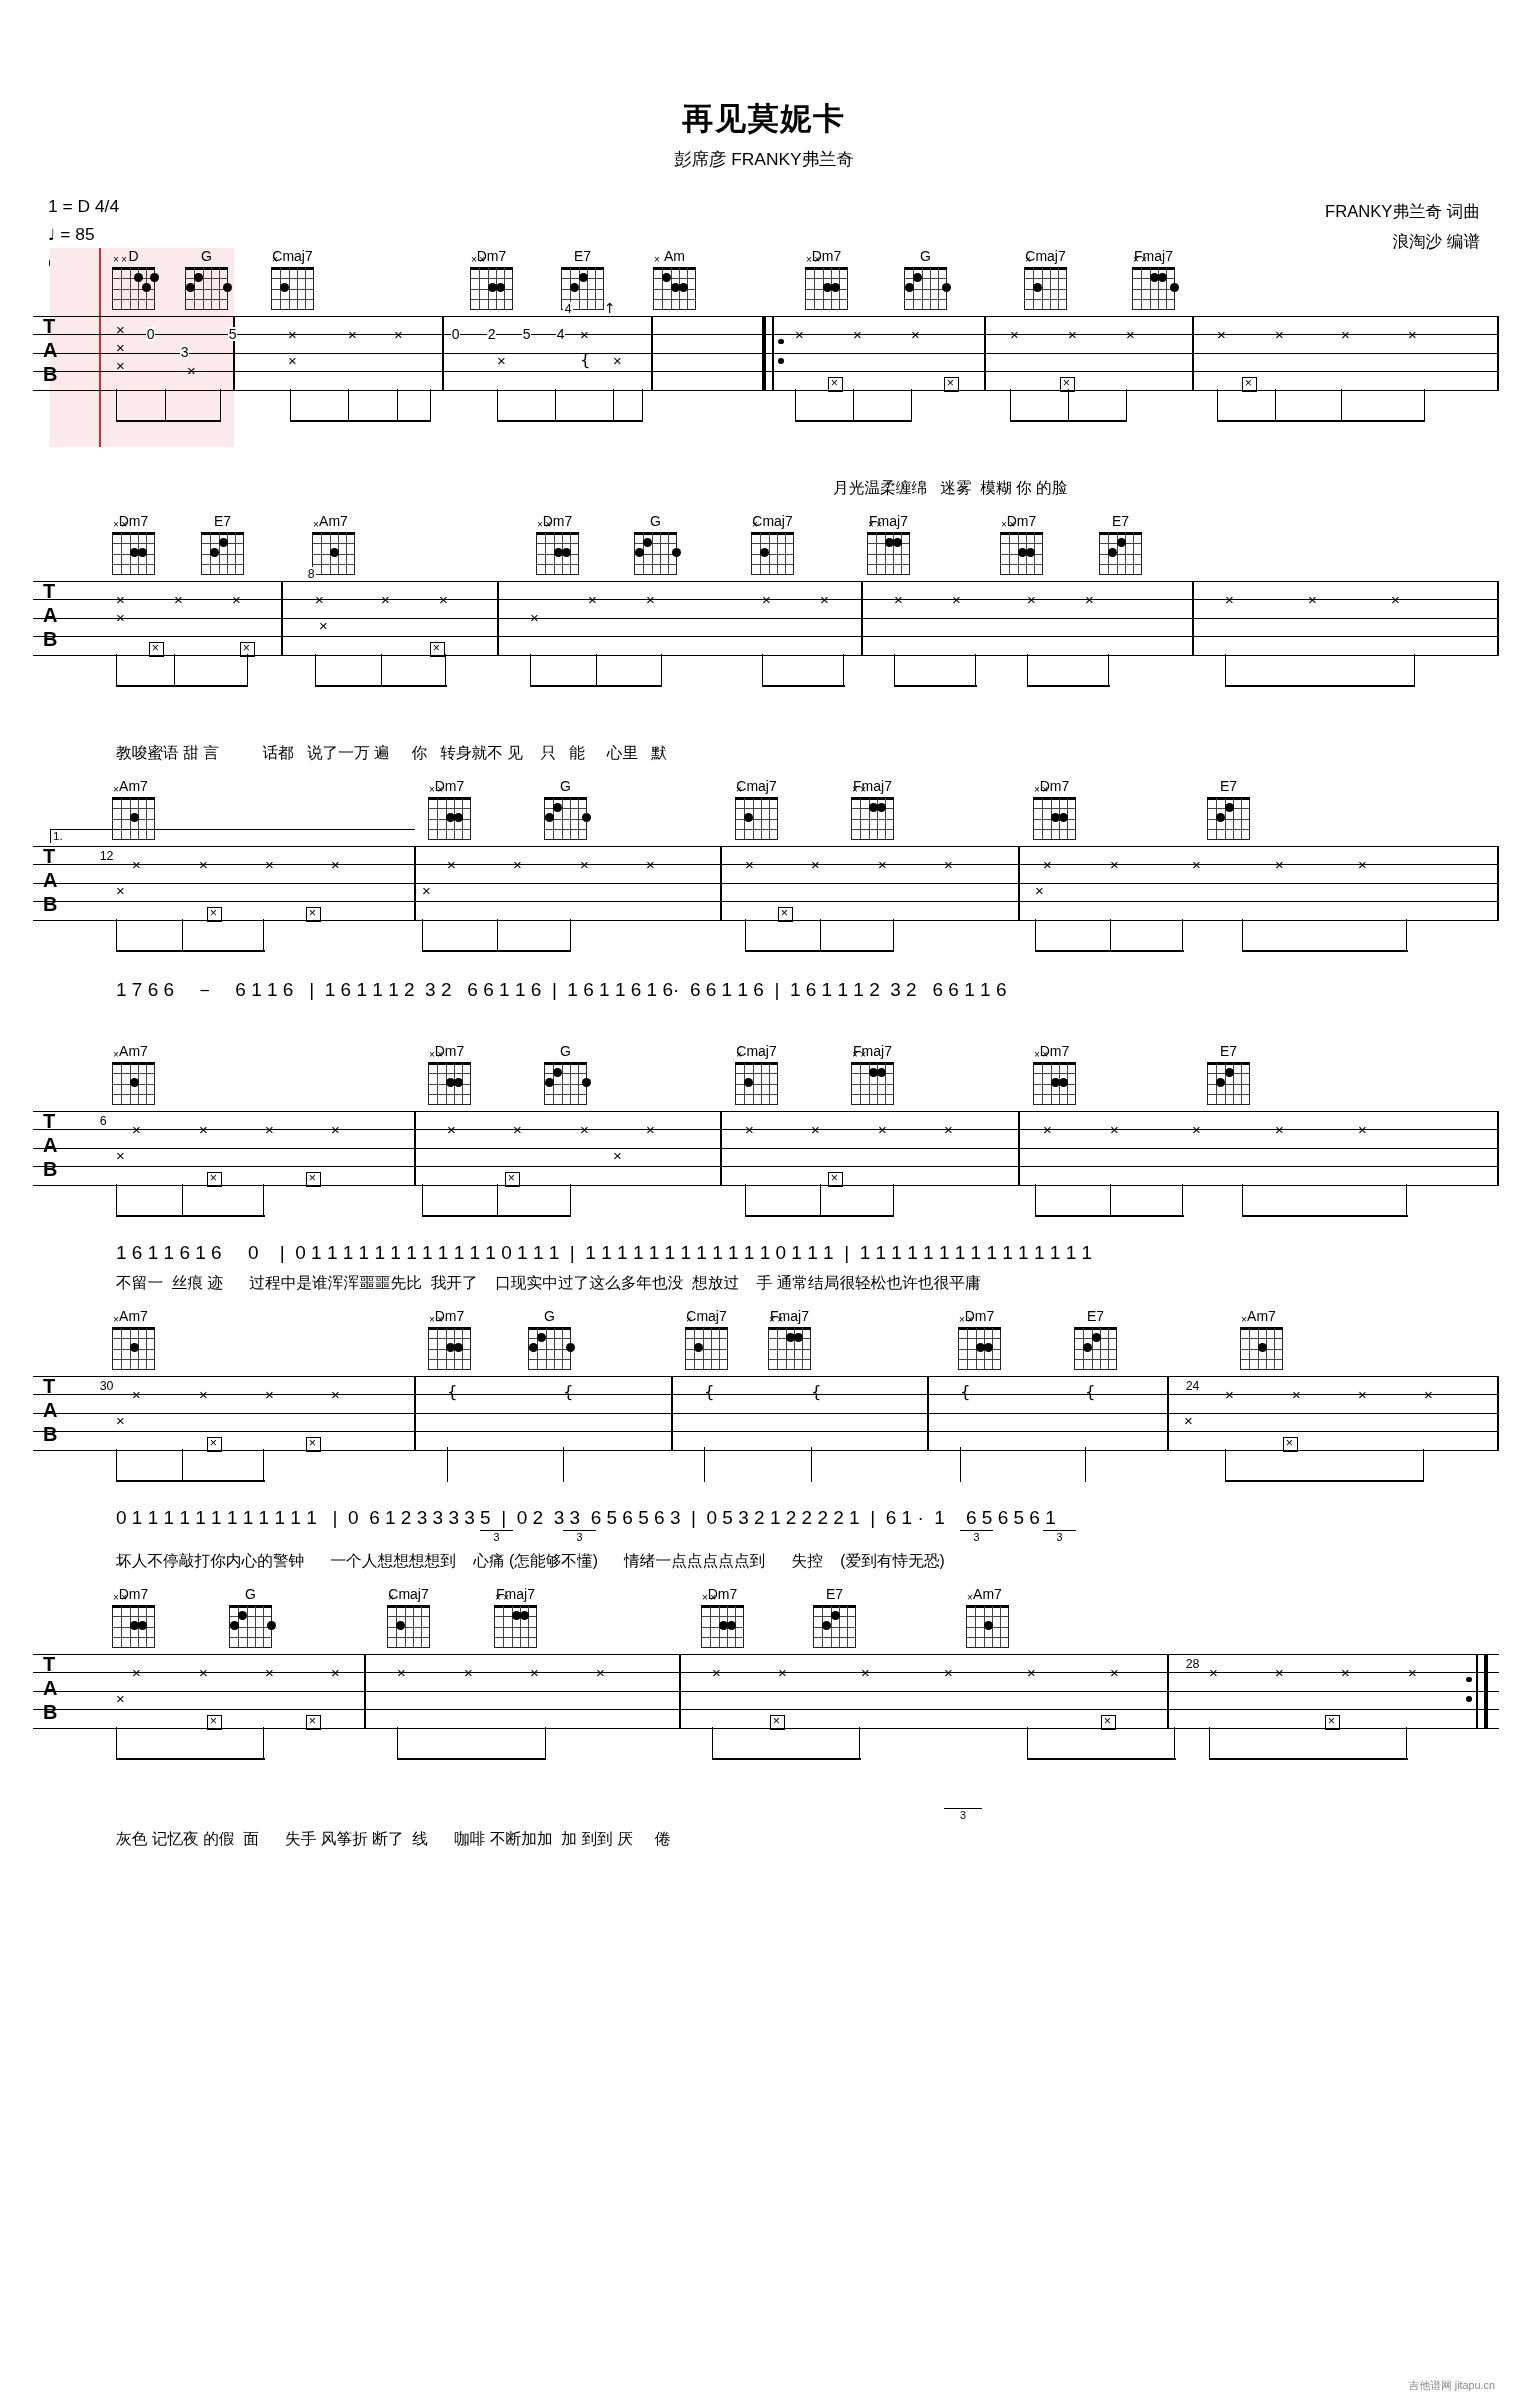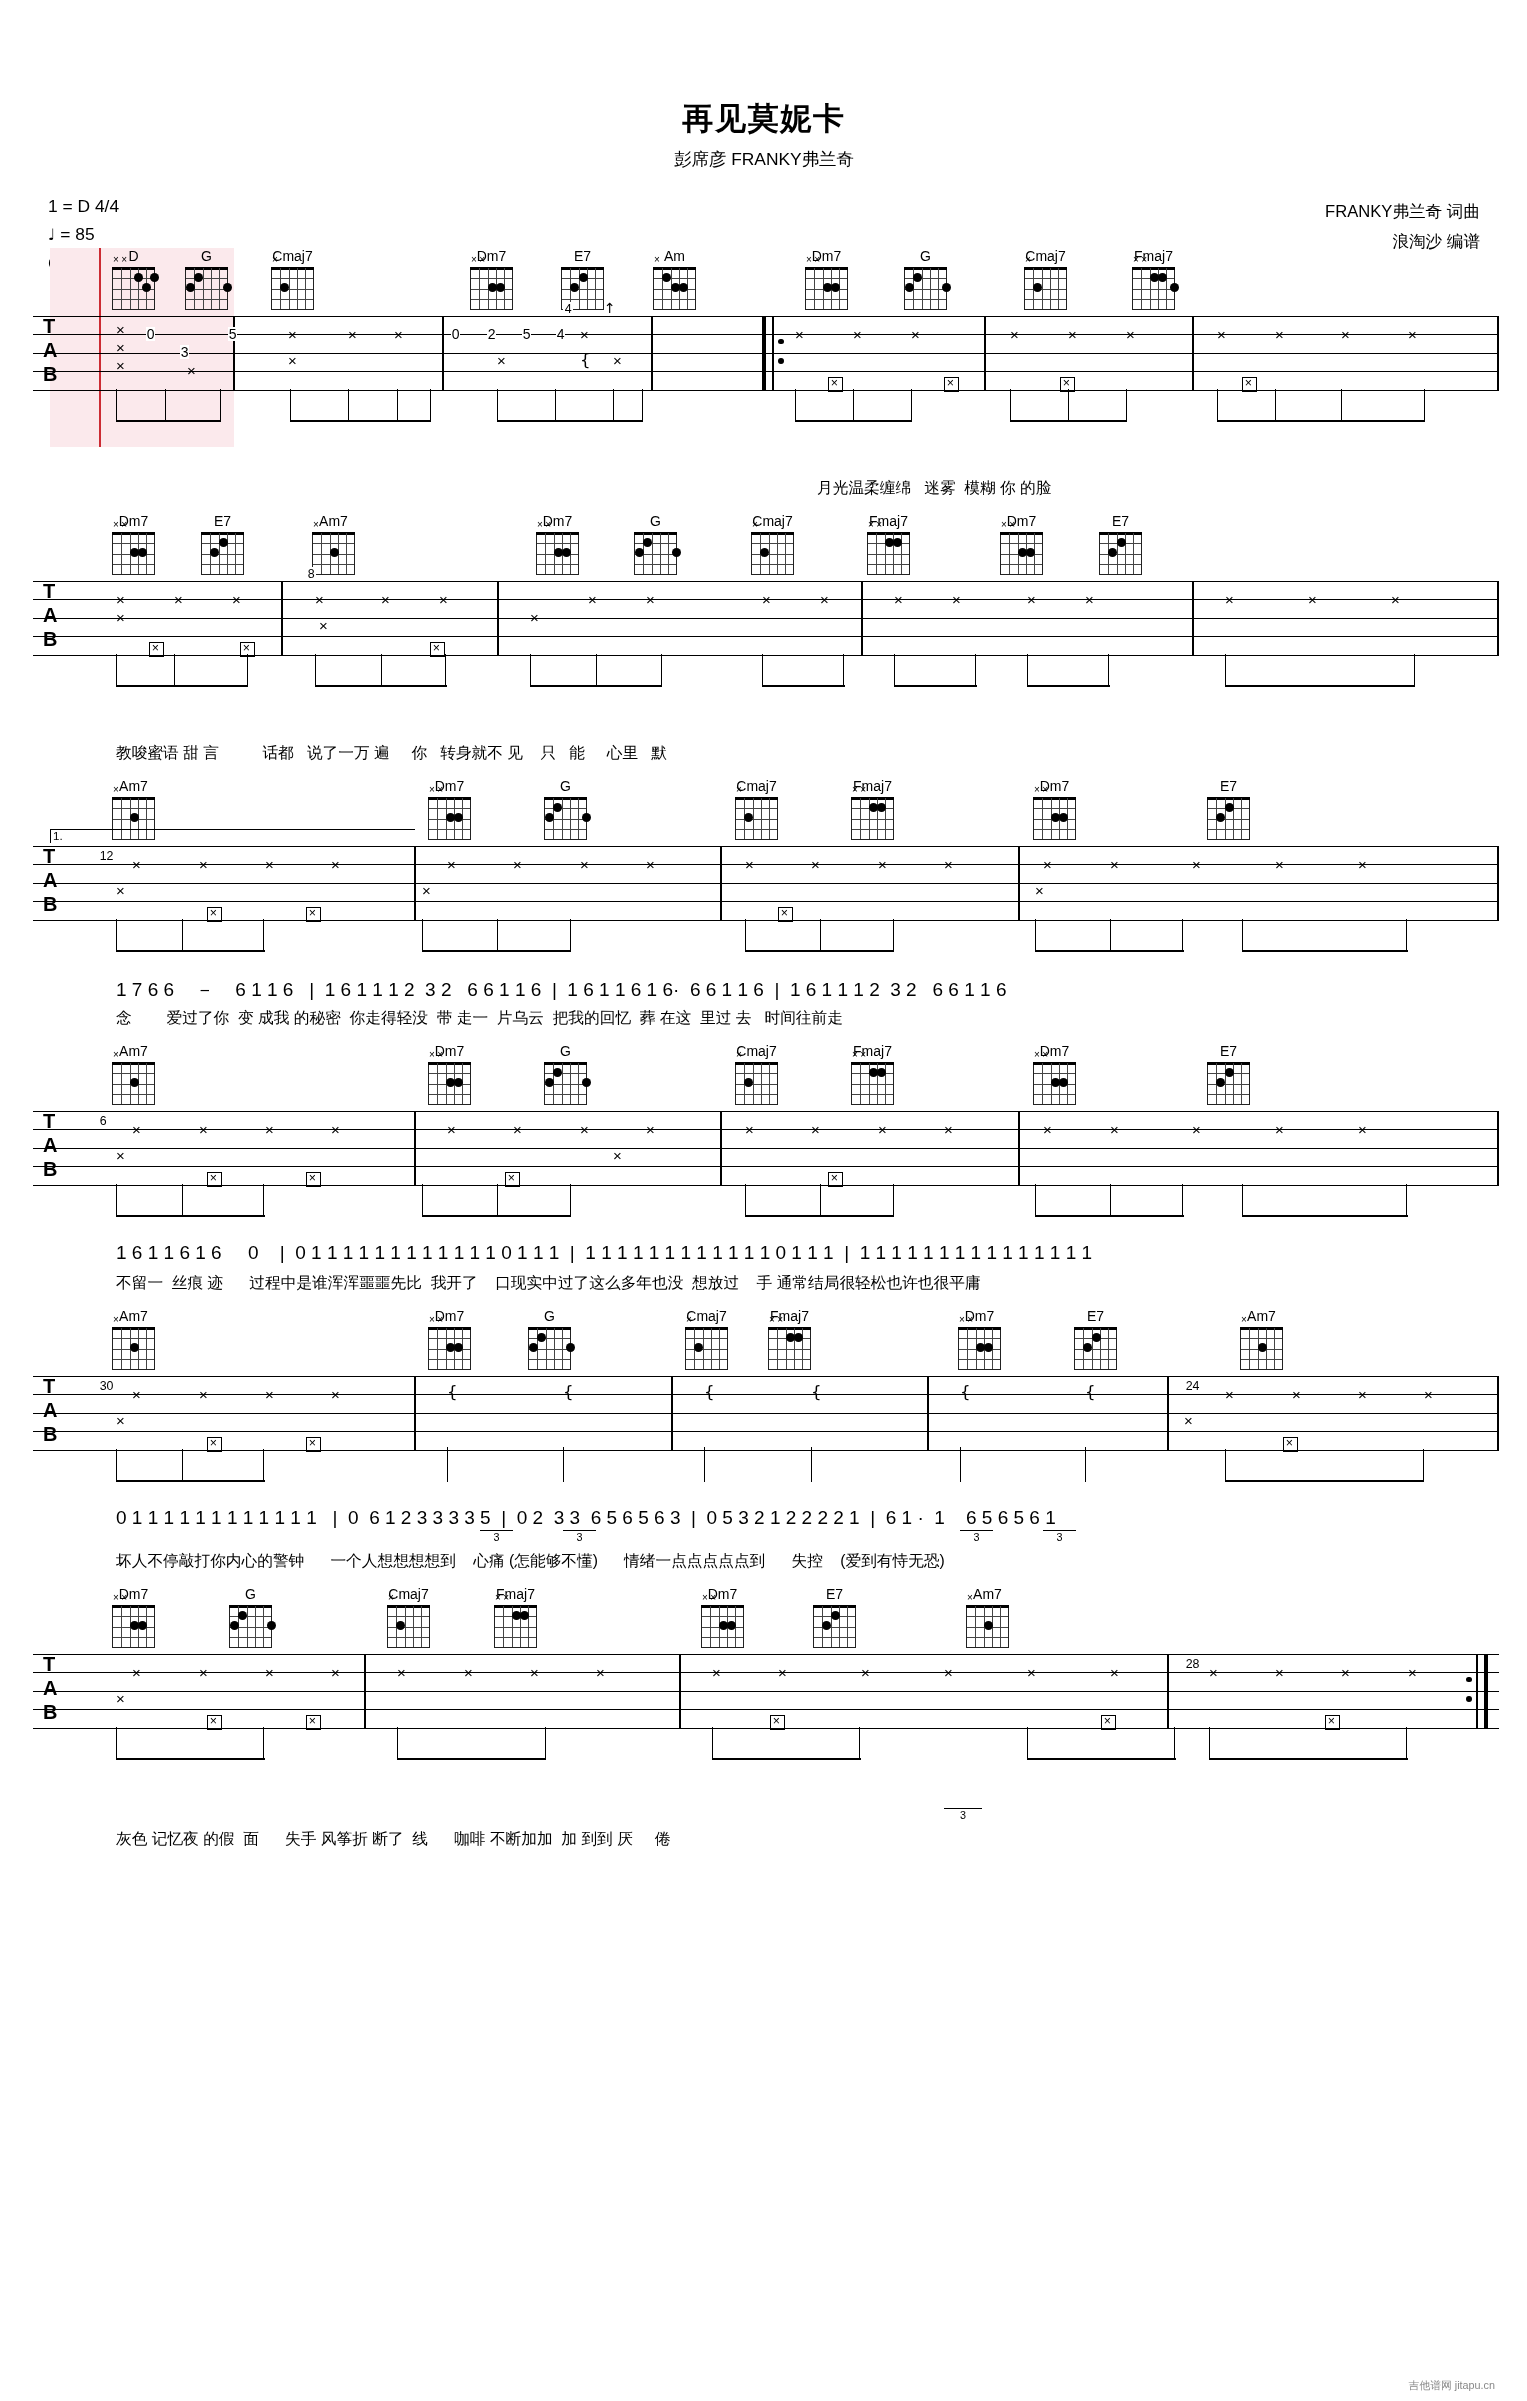--- a/index.html
+++ b/index.html
@@ -338,21 +338,21 @@
     <div class="stem" style="left:878px;top:141px;height:33px"></div>
     <div class="stem" style="left:977px;top:141px;height:33px"></div>
     <div class="stem" style="left:1035px;top:141px;height:33px"></div>
     <div class="stem" style="left:1093px;top:141px;height:33px"></div>
     <div class="stem" style="left:1184px;top:141px;height:33px"></div>
     <div class="stem" style="left:1242px;top:141px;height:33px"></div>
     <div class="stem" style="left:1308px;top:141px;height:33px"></div>
     <div class="stem" style="left:1391px;top:141px;height:33px"></div>
   </div>
 
-  <div class="lyric" style="left:784px;top:230px;">月光温柔缠绵   迷雾  模糊 你 的脸</div>
+  <div class="lyric" style="left:800px;top:230px;">月光温柔缠绵   迷雾  模糊 你 的脸</div>
 </div>
 
 <div class="system" style="top:513px;height:215px;">
   <div class="chordbox" style="left:73px;top:0px;">
     <div class="nm">Dm7</div>
     <div class="grid">
           <div class="nut"></div>
       <div class="v" style="left:8.3px"></div>
           <div class="v" style="left:16.6px"></div>
           <div class="v" style="left:25px"></div>
@@ -739,21 +739,20 @@
     <div class="stem" style="left:787px;top:141px;height:33px"></div>
     <div class="stem" style="left:860px;top:141px;height:33px"></div>
     <div class="stem" style="left:1002px;top:141px;height:33px"></div>
     <div class="stem" style="left:1077px;top:141px;height:33px"></div>
     <div class="stem" style="left:1149px;top:141px;height:33px"></div>
     <div class="stem" style="left:1209px;top:141px;height:33px"></div>
     <div class="stem" style="left:1373px;top:141px;height:33px"></div>
   </div>
 
   <div class="numrow" style="left:83px;top:199px;">1 7 6 6    －    6 1 1 6   |  1 6 1 1 1 2  3 2   6 6 1 1 6  |  1 6 1 1 6 1 6·  6 6 1 1 6  |  1 6 1 1 1 2  3 2   6 6 1 1 6</div>
-  <div class="lyric" style="left:83px;top:230px;">念        爱过了你  变 成我 的秘密  你走得轻没  带 走一  片乌云  把我的回忆  葬 在这  里过 去   时间往前走</div>
 </div>
 
 <div class="system" style="top:1043px;height:215px;">
   <div class="chordbox" style="left:73px;top:0px;">
     <div class="nm">Am7</div>
     <div class="grid">
           <div class="nut"></div>
       <div class="v" style="left:8.3px"></div>
           <div class="v" style="left:16.6px"></div>
           <div class="v" style="left:25px"></div>

